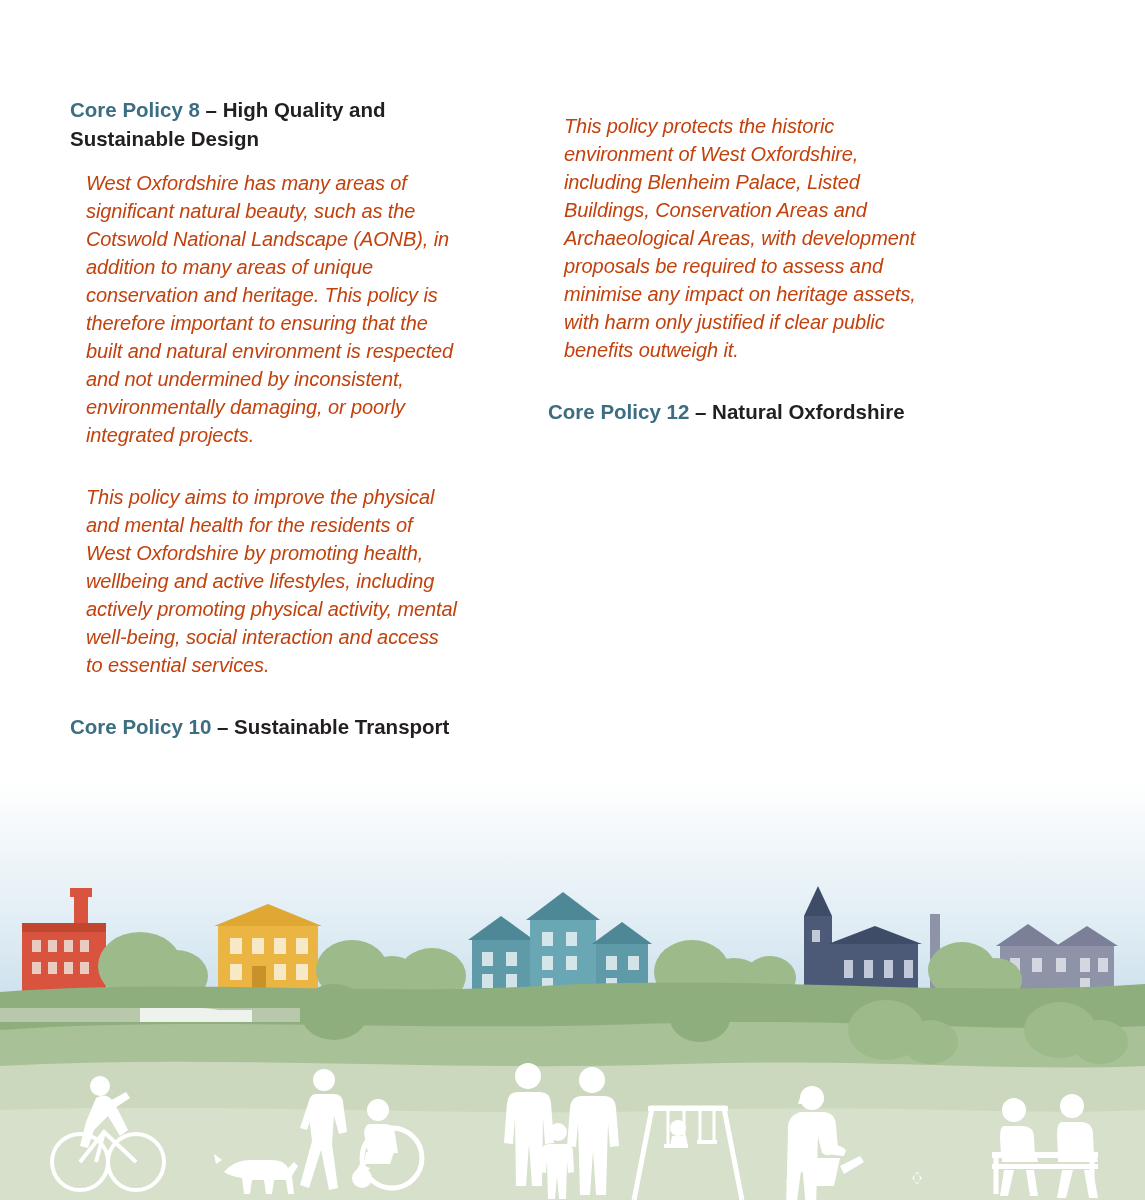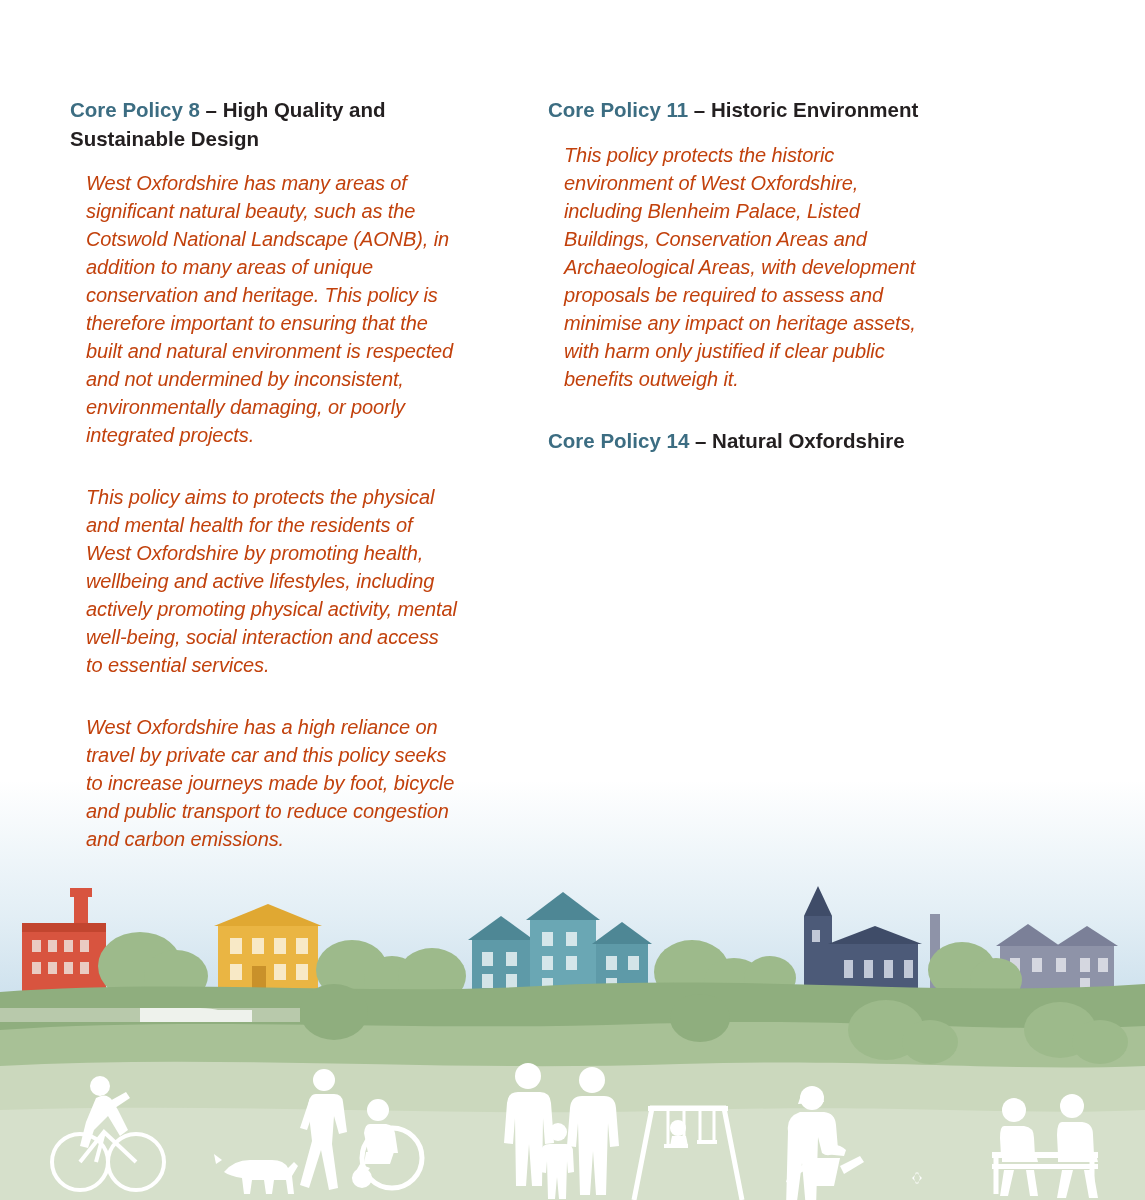--- a/index.html
+++ b/index.html
@@ -81,41 +81,40 @@
   <div class="col">
 
     <div class="policy">
       <p class="policy-heading">
         <span class="ref">Core Policy 8</span><span class="dash"> – </span><span class="title">High Quality and Sustainable Design</span>
       </p>
       <p class="policy-body">West Oxfordshire has many areas of significant natural beauty, such as the Cotswold National Landscape (AONB), in addition to many areas of unique conservation and heritage.  This policy is therefore important to ensuring that the built and natural environment is respected and not undermined by inconsistent, environmentally damaging, or poorly integrated projects.</p>
     </div>
 
     <div class="policy">
-      <p class="policy-body">This policy aims to protects the physical and mental health for the residents of West Oxfordshire by promoting health, wellbeing and active lifestyles, including actively promoting physical activity, mental well-being, social interaction and access to essential services.</p>
-    </div>
-
-    <div class="policy">
-      <p class="policy-body">West Oxfordshire has a high reliance on travel by private car and this policy seeks to increase journeys made by foot, bicycle and public transport to reduce congestion and carbon emissions.</p>
+      <p class="policy-body">This policy aims to improve the physical and mental health for the residents of West Oxfordshire by promoting health, wellbeing and active lifestyles, including actively promoting physical activity, mental well-being, social interaction and access to essential services.</p>
+    </div>
+
+    <div class="policy">
+      <p class="policy-heading">
+        <span class="ref">Core Policy 10</span><span class="dash"> – </span><span class="title">Sustainable Transport</span>
+      </p>
     </div>
 
   </div>
 
   <div class="col">
 
     <div class="policy">
+      <p class="policy-body">This policy protects the historic environment of West Oxfordshire, including Blenheim Palace, Listed Buildings, Conservation Areas and Archaeological Areas, with development proposals be required to assess and minimise any impact on heritage assets, with harm only justified if clear public benefits outweigh it.</p>
+    </div>
+
+    <div class="policy">
       <p class="policy-heading">
-        <span class="ref">Core Policy 11</span><span class="dash"> – </span><span class="title">Historic Environment</span>
-      </p>
-      <p class="policy-body">This policy protects the historic environment of West Oxfordshire, including Blenheim Palace, Listed Buildings, Conservation Areas and Archaeological Areas, with development proposals be required to assess and minimise any impact on heritage assets, with harm only justified if clear public benefits outweigh it.</p>
-    </div>
-
-    <div class="policy">
-      <p class="policy-heading">
-        <span class="ref">Core Policy 14</span><span class="dash"> – </span><span class="title">Natural Oxfordshire</span>
+        <span class="ref">Core Policy 12</span><span class="dash"> – </span><span class="title">Natural Oxfordshire</span>
       </p>
     </div>
 
   </div>
 
 </div>
 
 <div class="illustration">
 <svg width="1145" height="420" viewBox="0 0 1145 420" xmlns="http://www.w3.org/2000/svg" aria-hidden="true">
   <defs>

